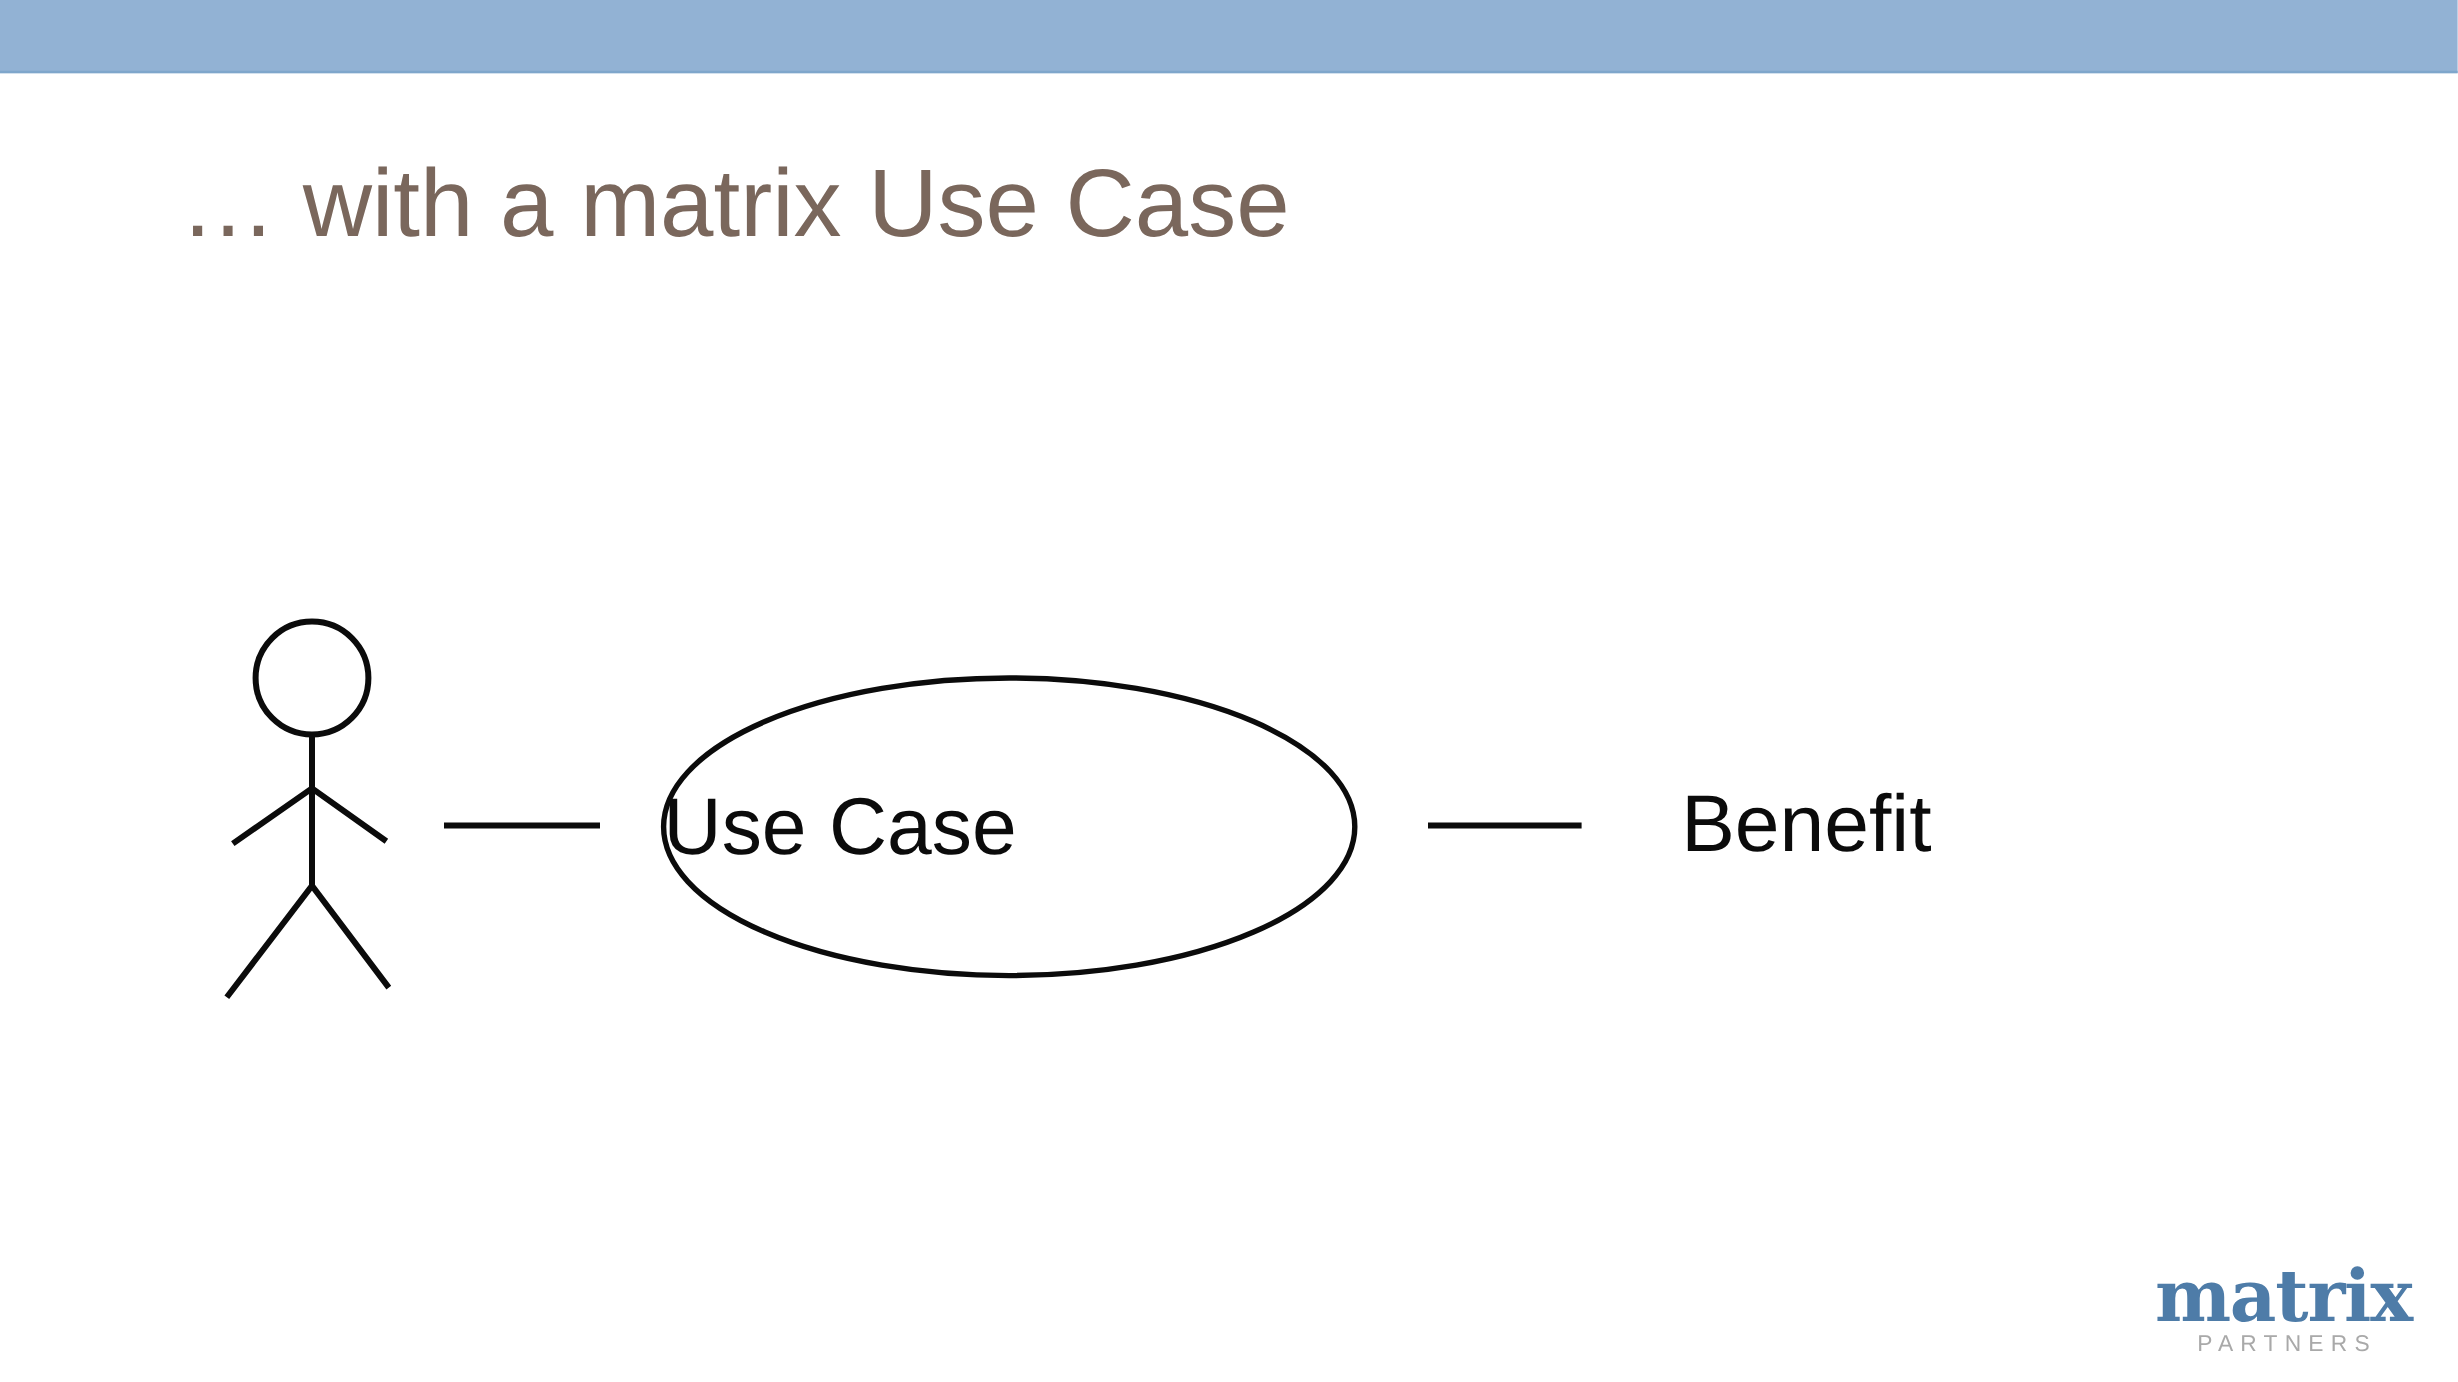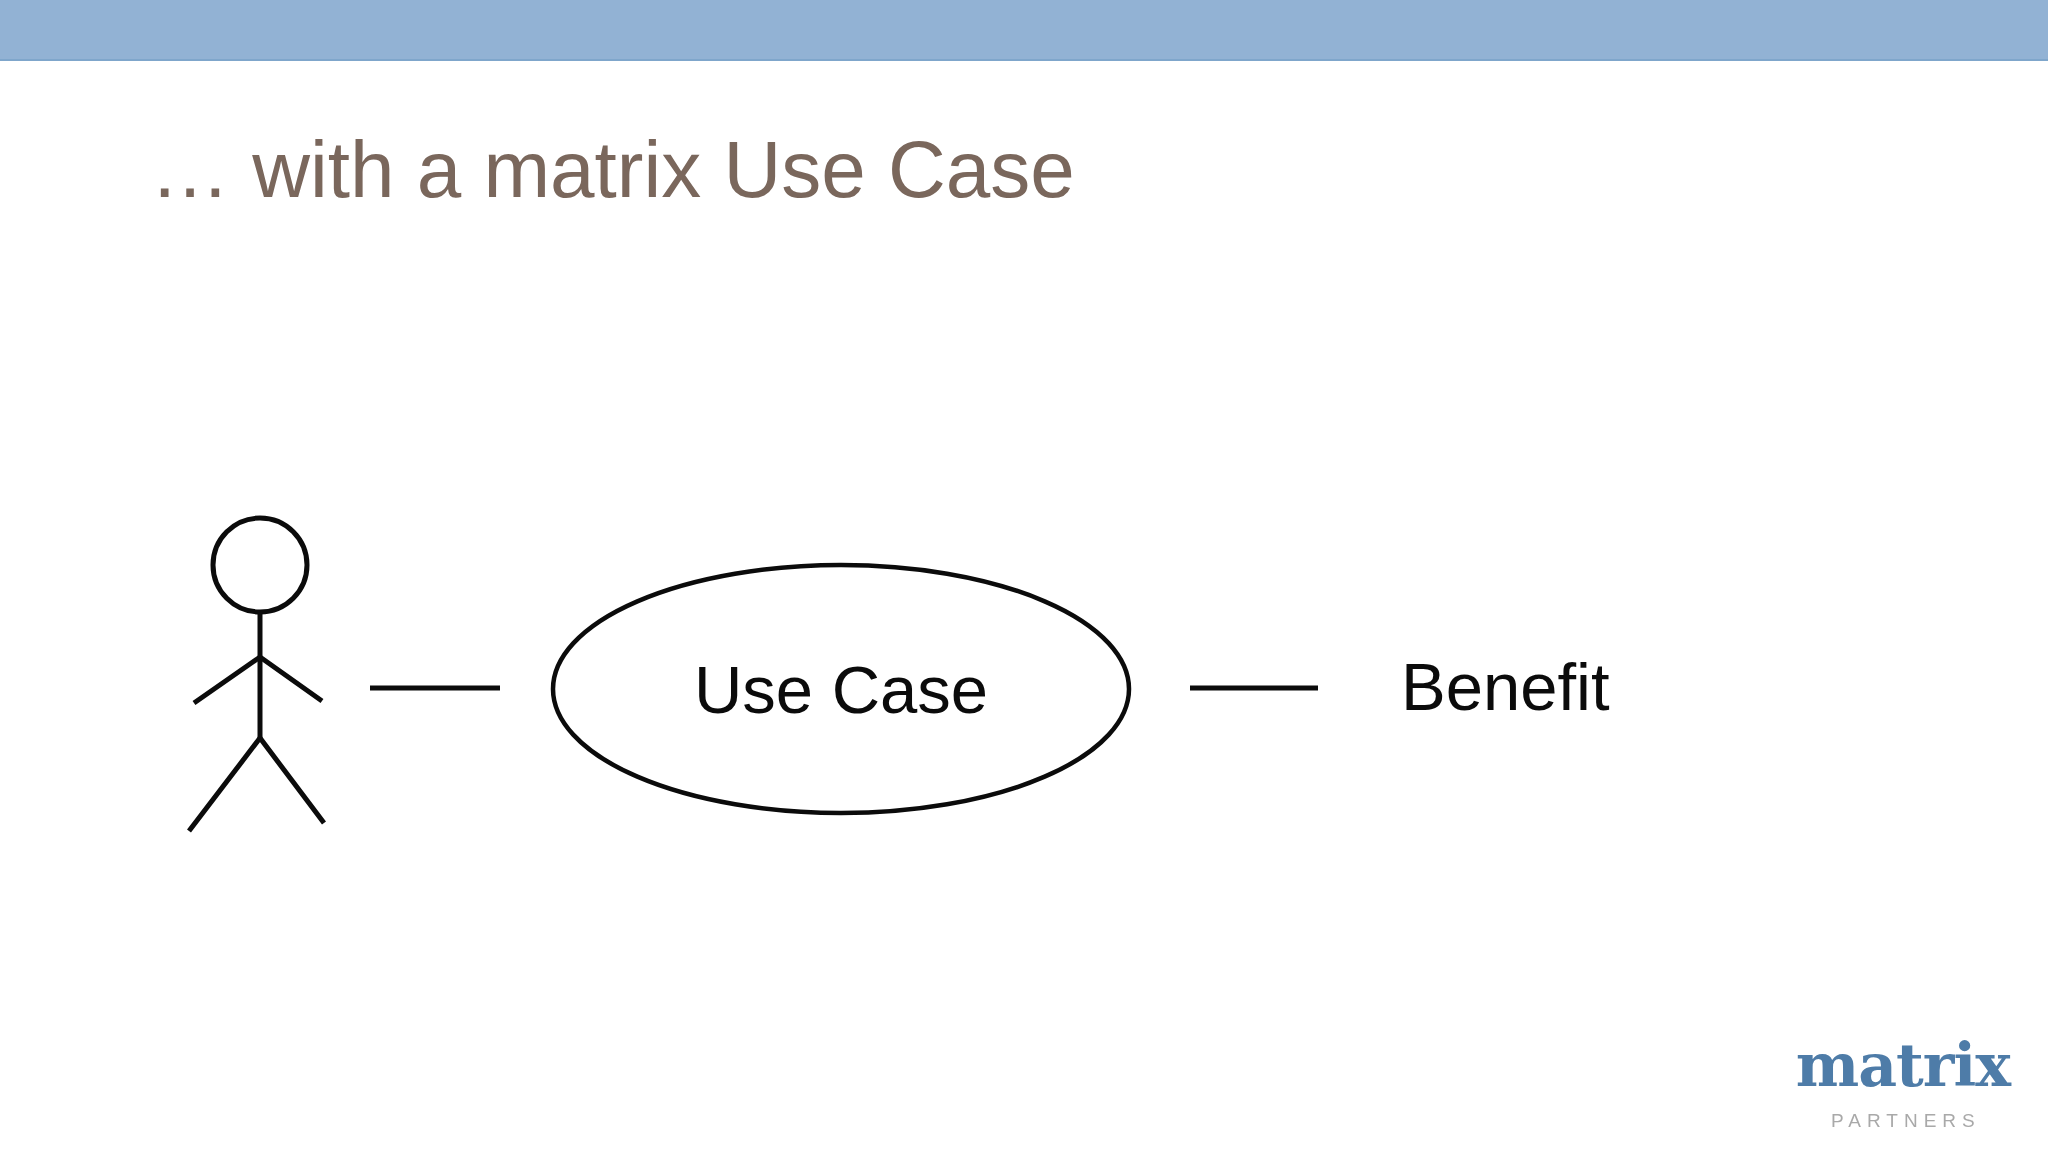--- a/index.html
+++ b/index.html
@@ -30,21 +30,21 @@
     font-size:80px;line-height:1;
     color:var(--title-text);
     white-space:nowrap;
     letter-spacing:0px;
   }
   .diagram-layer{
     position:absolute;left:0;top:0;width:2048px;height:1152px;
   }
   .usecase-label-box{
     position:absolute;left:553px;top:565px;width:576px;height:248px;
-    display:flex;align-items:center;justify-content:center;
+    display:flex;align-items:center;
   }
   .usecase-label-box span{
     font-size:67px;color:var(--diagram-stroke);white-space:nowrap;
   }
   .benefit-label{
     position:absolute;left:1401px;top:648px;
     font-size:67px;line-height:1.15;color:var(--diagram-stroke);
     white-space:nowrap;
     text-align:center;
   }
@@ -53,21 +53,21 @@
     text-align:center;
   }
   .logo-wordmark{
     font-family:"DejaVu Serif","Liberation Serif",serif;
     font-weight:bold;
     font-size:60px;line-height:1;
     letter-spacing:-1px;
     color:var(--logo-blue);
   }
   .logo-subtext{
-    margin-top:16px;
+    margin-top:0;
     font-size:19px;line-height:1;
     letter-spacing:6px;
     color:var(--logo-gray);
     padding-left:6px; 
   }
 </style>
 </head>
 <body>
 
 <div class="header-bar"></div>

